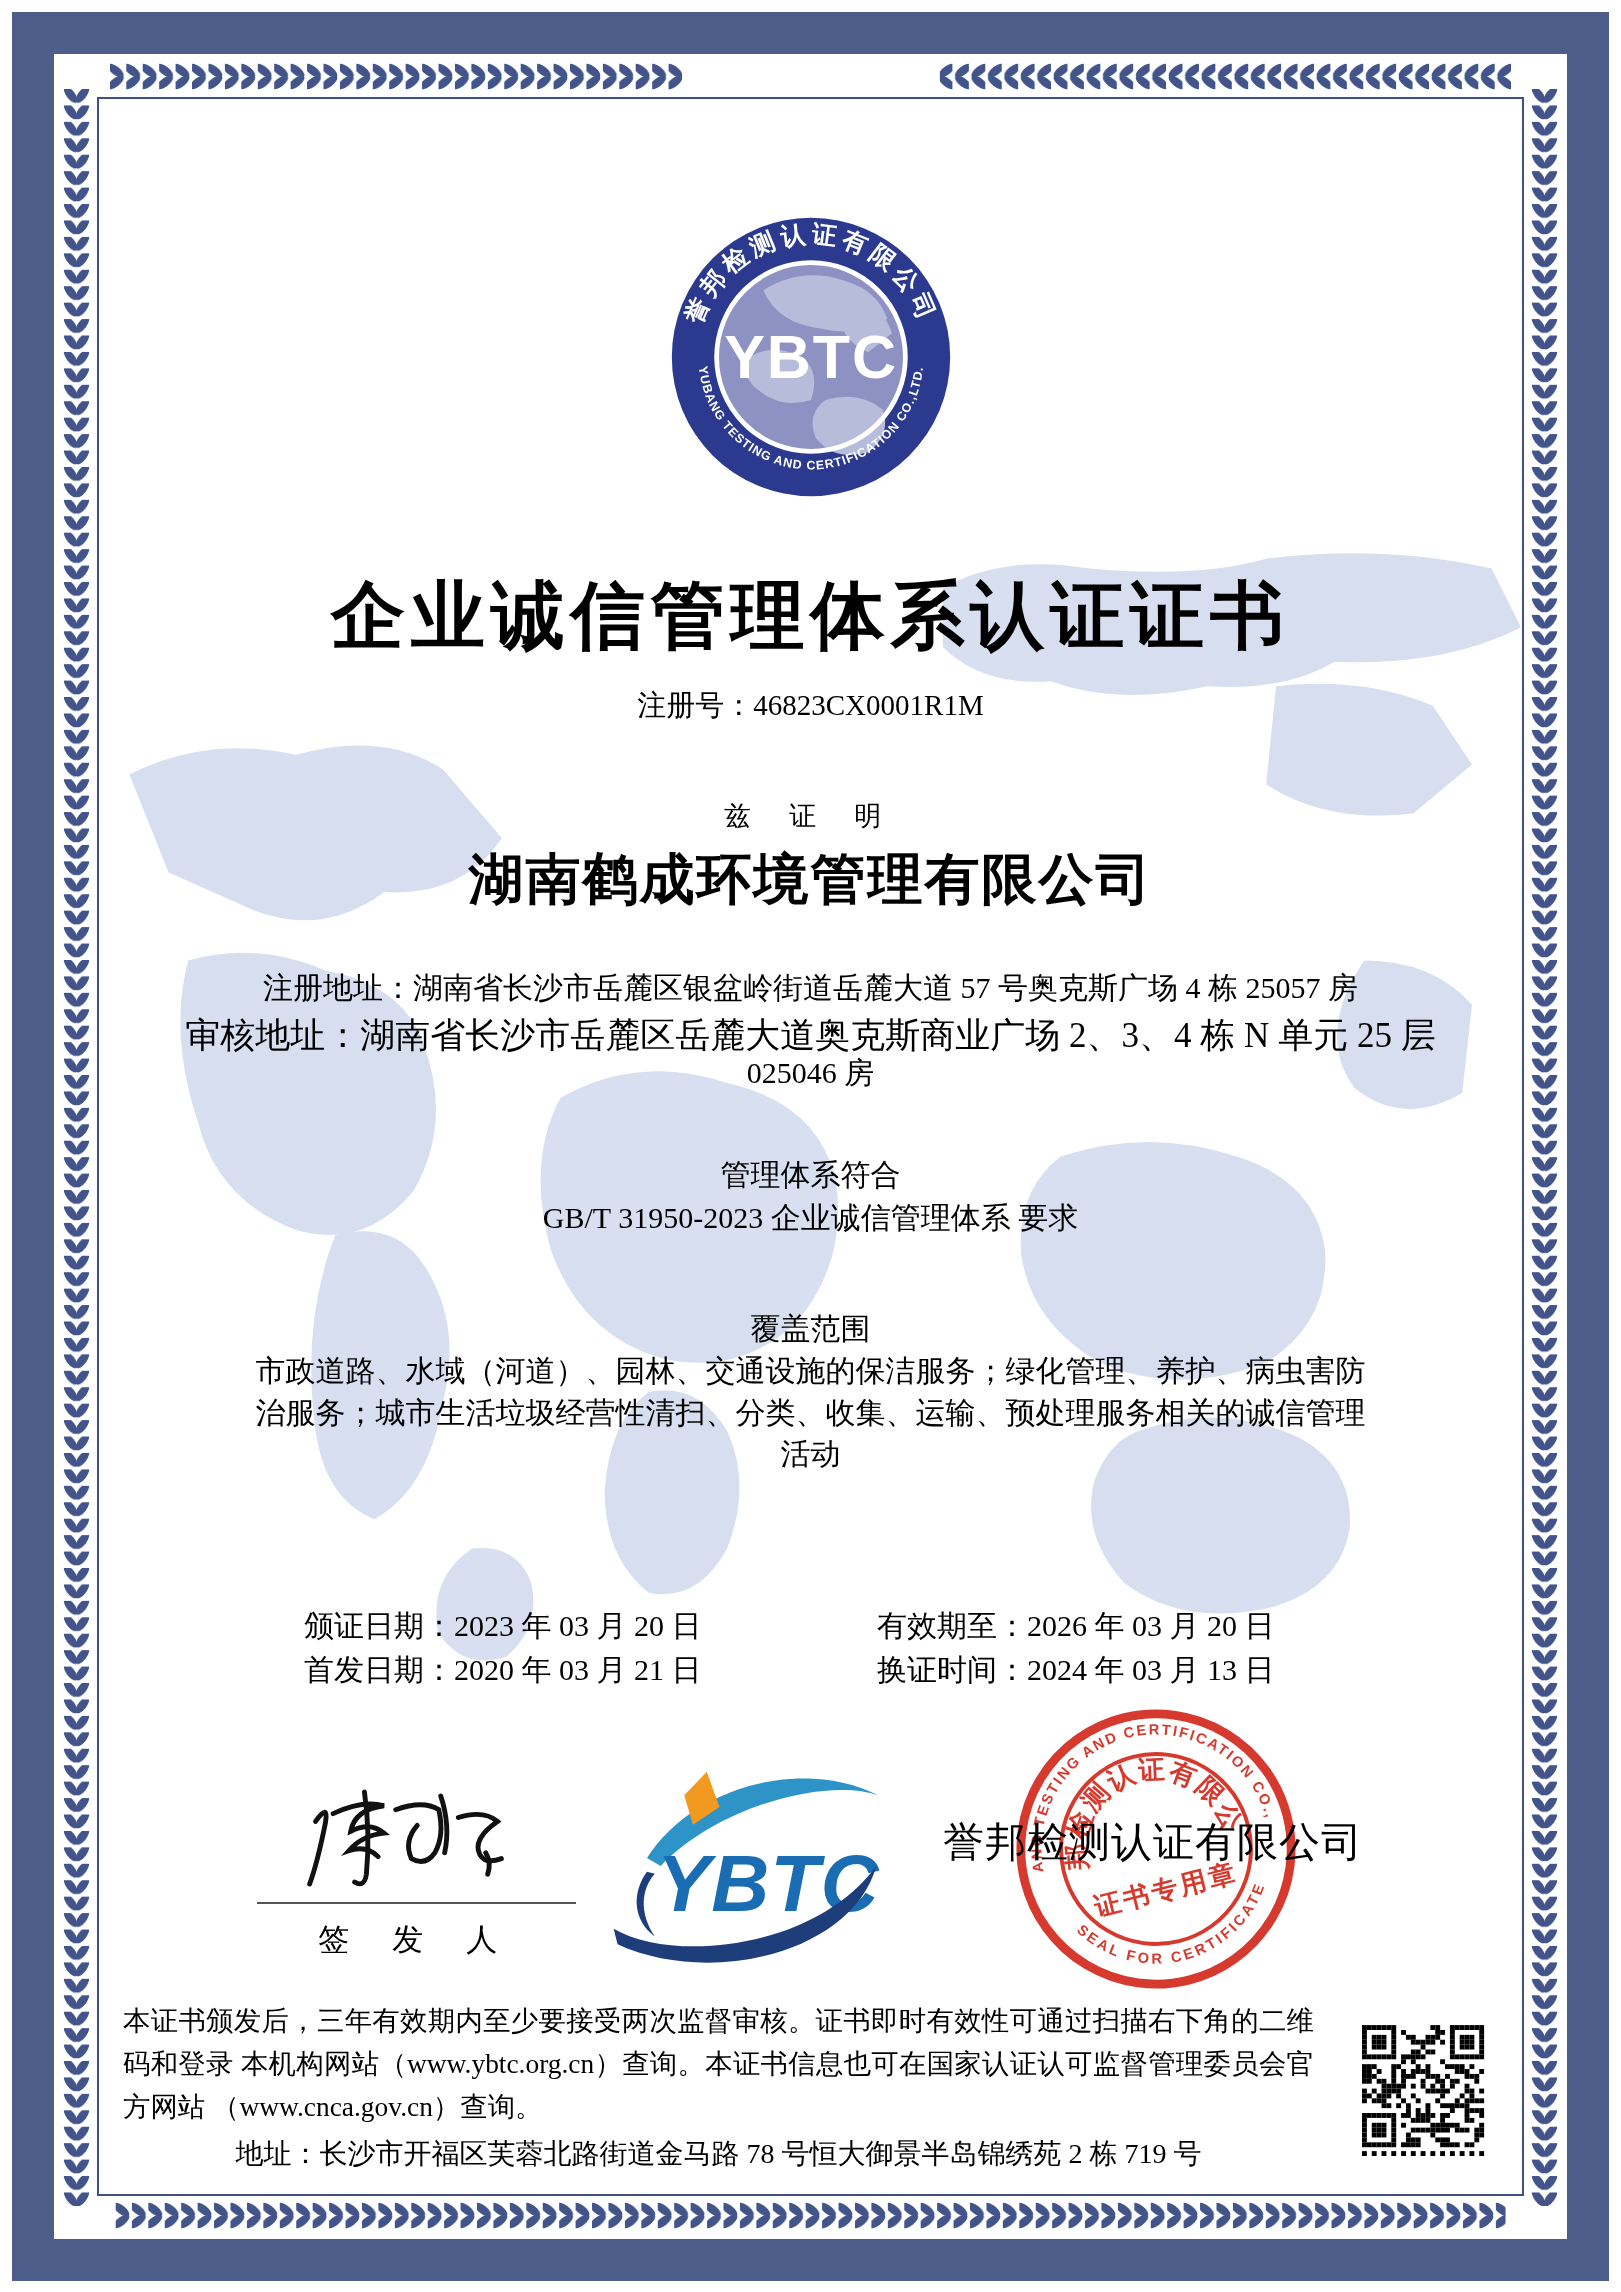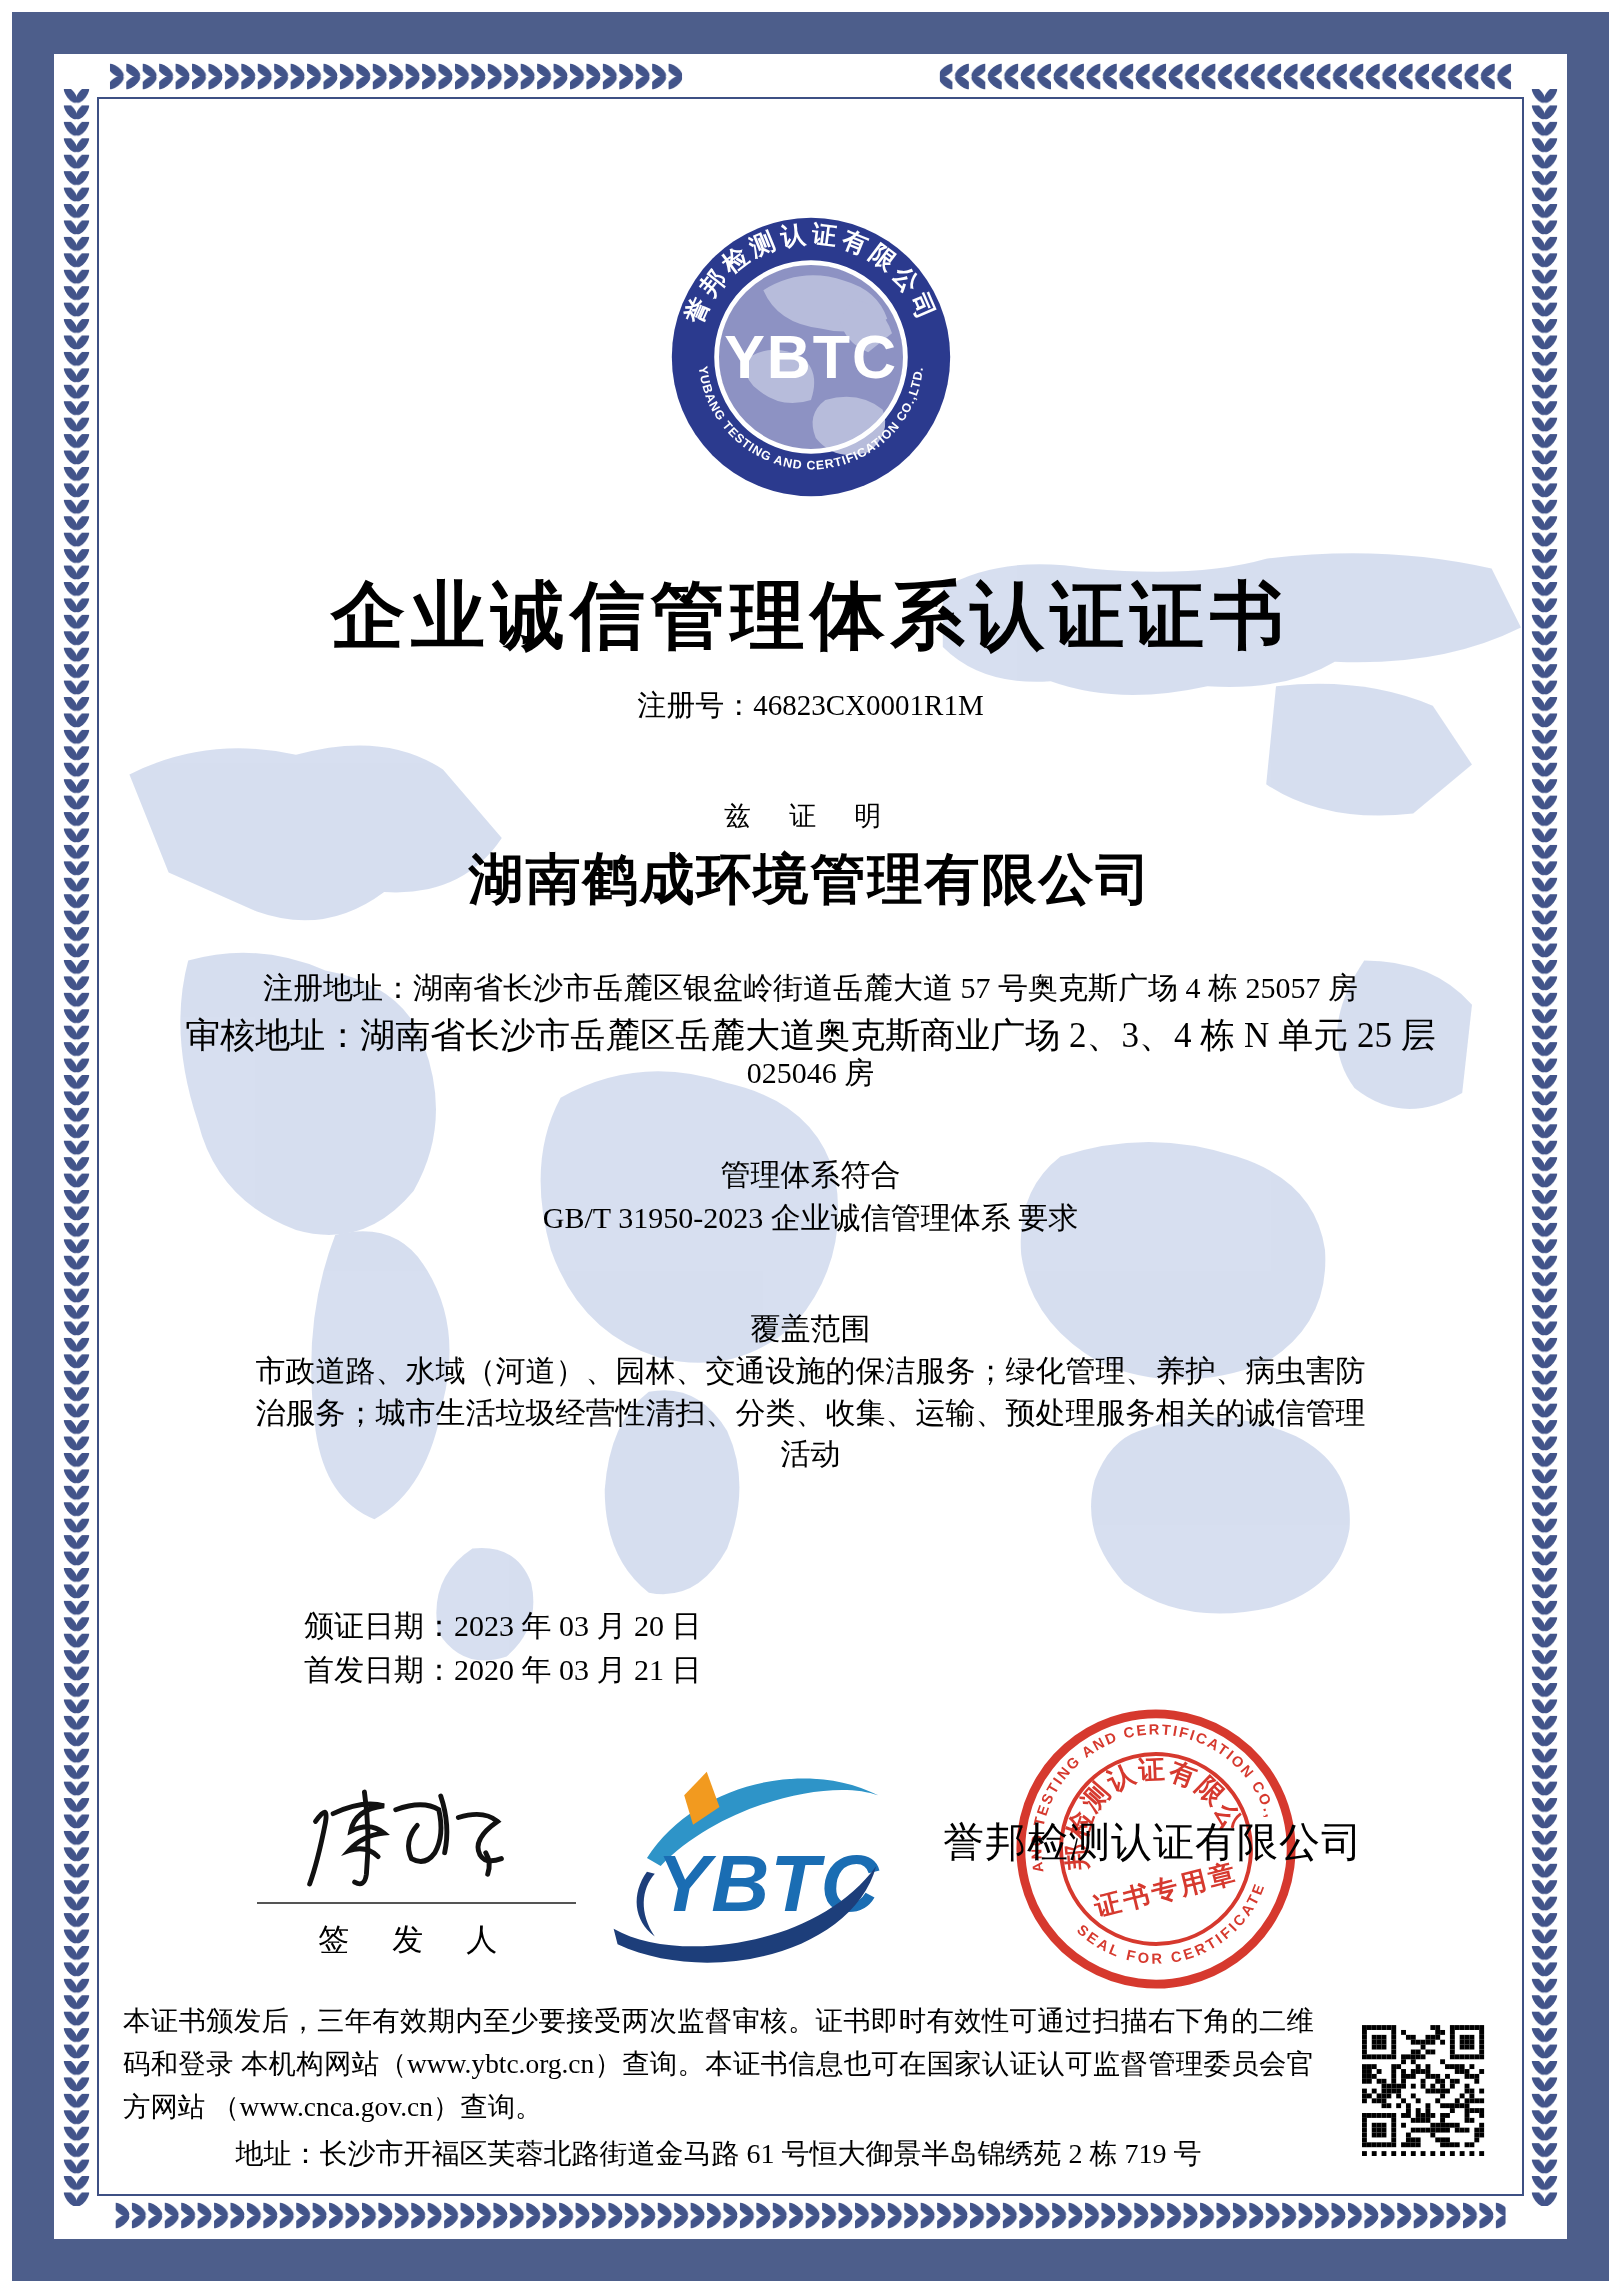--- a/index.html
+++ b/index.html
@@ -132,20 +132,24 @@
   <div class="ctext stdline">GB/T 31950-2023 企业诚信管理体系 要求</div>
   <div class="ctext scopehead">覆盖范围</div>
   <div class="ctext scope1">市政道路、水域（河道）、园林、交通设施的保洁服务；绿化管理、养护、病虫害防</div>
   <div class="ctext scope2">治服务；城市生活垃圾经营性清扫、分类、收集、运输、预处理服务相关的诚信管理</div>
   <div class="ctext scope3">活动</div>
 
   <div class="dates left">
     <div>颁证日期：2023 年 03 月 20 日</div>
     <div>首发日期：2020 年 03 月 21 日</div>
   </div>
+  <div class="dates right">
+    <div>有效期至：2026 年 03 月 20 日</div>
+    <div>换证时间：2024 年 03 月 13 日</div>
+  </div>
 
   <svg class="svgabs" style="left:294px; top:1784px;" width="225" height="113" viewBox="0 0 230 115">
     <g fill="none" stroke="#111" stroke-width="5" stroke-linecap="round">
       <path d="M22 38 q14 -20 10 2 q-8 40 -16 62"></path>
       <path d="M40 30 q30 -14 52 -8 q-30 4 -34 26 q20 -10 34 2 q-22 2 -36 18 q18 -6 30 6"></path>
       <path d="M72 8 q6 40 2 84 q-2 14 -12 8"></path>
       <path d="M104 26 q28 -10 44 0 q6 26 -4 44 q-10 14 -24 6 q-8 -18 6 -34"></path>
       <path d="M150 12 q10 30 4 58"></path>
       <path d="M168 34 q26 -8 40 4 q-26 18 -18 34 q6 10 22 4"></path>
       <path d="M196 70 q6 10 2 22"></path>
@@ -184,21 +188,21 @@
       </text>
       <text x="0" y="52" text-anchor="middle" font-family="Liberation Sans,DejaVu Sans,sans-serif" font-size="27" font-weight="bold" fill="#d3291d" letter-spacing="3">证书专用章</text>
     </g>
   </svg>
 
   <div class="notice">
     <span>本证书颁发后，三年有效期内至少要接受两次监督审核。证书即时有效性可通过扫描右下角的二维码和登录</span>
     <span>本机构网站（www.ybtc.org.cn）查询。本证书信息也可在国家认证认可监督管理委员会官方网站</span>
     <span>（www.cnca.gov.cn）查询。</span>
   </div>
-  <div class="foot-addr">地址：长沙市开福区芙蓉北路街道金马路 61 号恒大御景半岛锦绣苑 2 栋 719 号</div>
+  <div class="foot-addr">地址：长沙市开福区芙蓉北路街道金马路 78 号恒大御景半岛锦绣苑 2 栋 719 号</div>
 
   <svg id="qr-svg" class="svgabs" style="left:1362px; top:2019px;" width="127" height="147" viewBox="0 0 130 150">
       <g fill="#000">
         <rect x="0" y="6" width="5" height="5"></rect>
         <rect x="5" y="6" width="5" height="5"></rect>
         <rect x="10" y="6" width="5" height="5"></rect>
         <rect x="15" y="6" width="5" height="5"></rect>
         <rect x="20" y="6" width="5" height="5"></rect>
         <rect x="25" y="6" width="5" height="5"></rect>
         <rect x="30" y="6" width="5" height="5"></rect>

